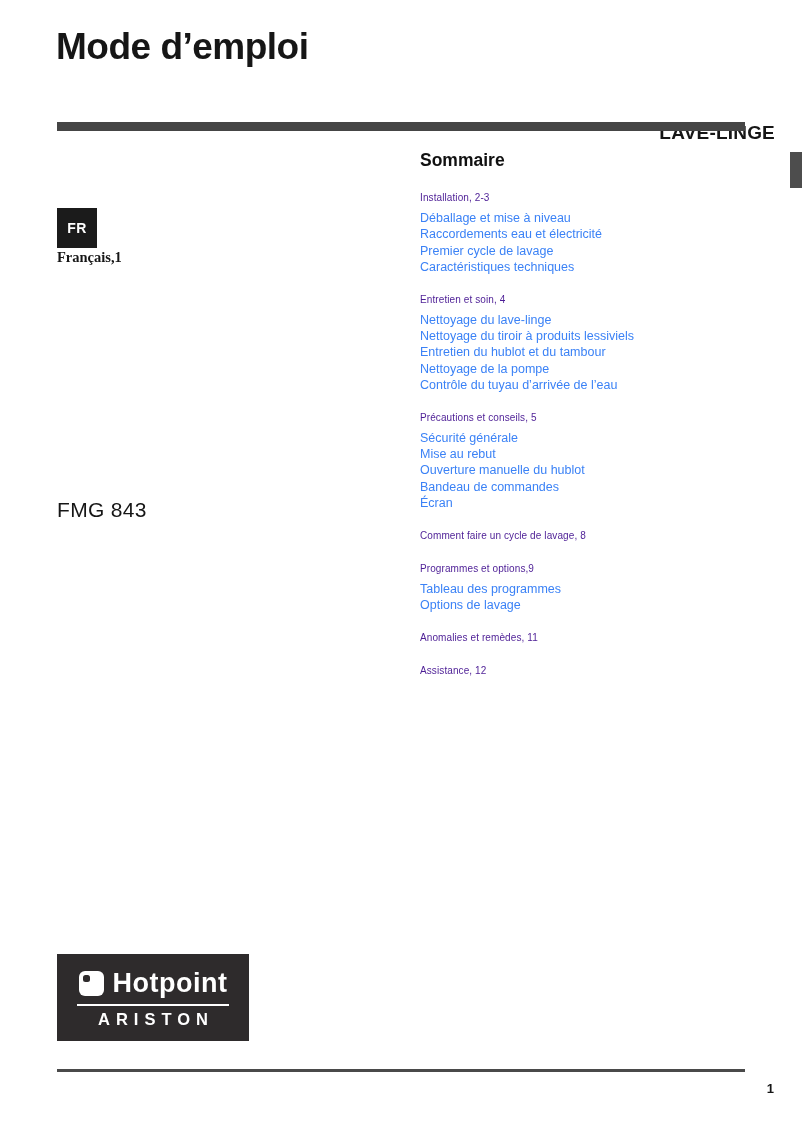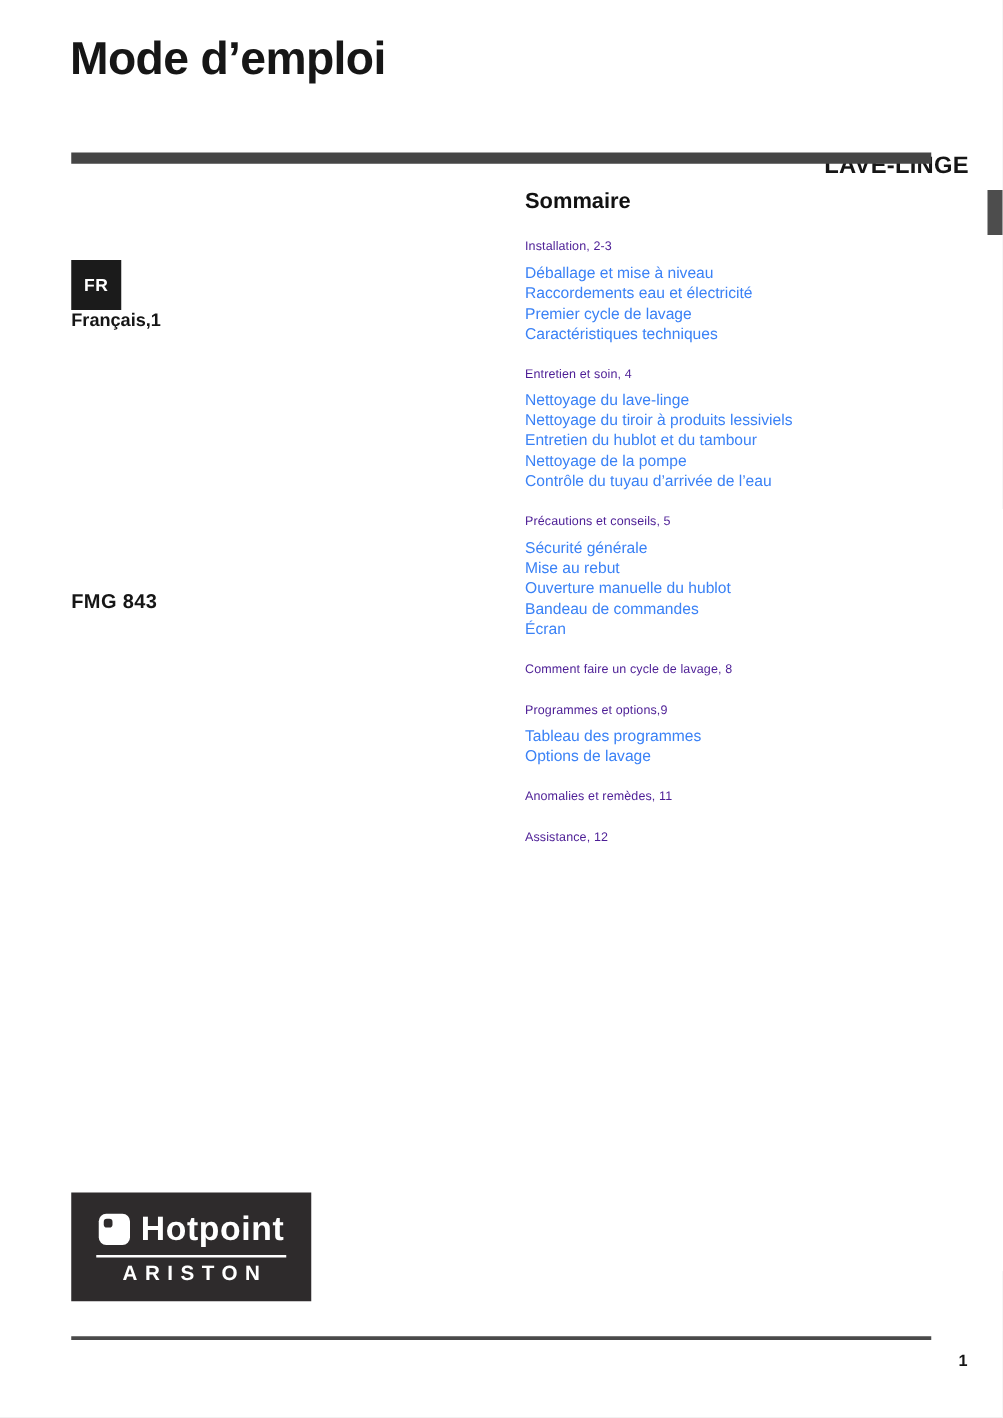--- a/index.html
+++ b/index.html
@@ -38,25 +38,25 @@
   }
   
   .fr-badge{
     position:absolute;left:57px;top:208px;
     width:40px;height:40px;background:#1b1b1b;
     color:#ffffff;font-size:14px;font-weight:bold;letter-spacing:0.5px;
     display:flex;align-items:center;justify-content:center;
   }
   .francais{
     position:absolute;left:57px;top:249px;
-    font-size:14.5px;font-weight:bold;color:#161616;
+    font-size:14.5px;font-weight:bold;color:#161616;font-family:Liberation Serif, serif;
   }
   .model{
-    position:absolute;left:57px;top:473px;
-    font-size:16px;font-weight:bold;letter-spacing:0.3px;color:#161616;
+    position:absolute;left:57px;top:498px;
+    font-size:21px;font-weight:normal;letter-spacing:0.3px;color:#161616;
   }
   
   .toc{
     position:absolute;left:420px;top:150px;width:332px;
   }
   .toc-heading{
     margin:0 0 17px 0;
     font-size:17.5px;font-weight:bold;color:#111111;
   }
   .toc-section h3{

